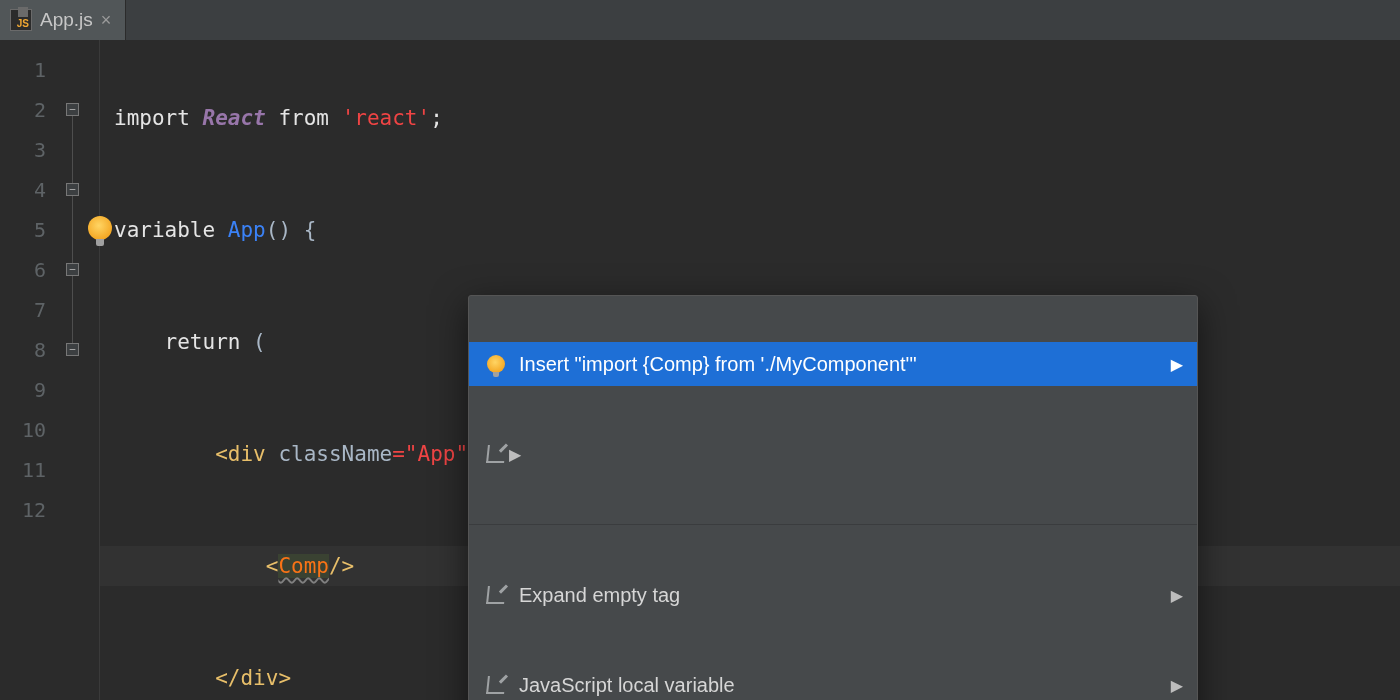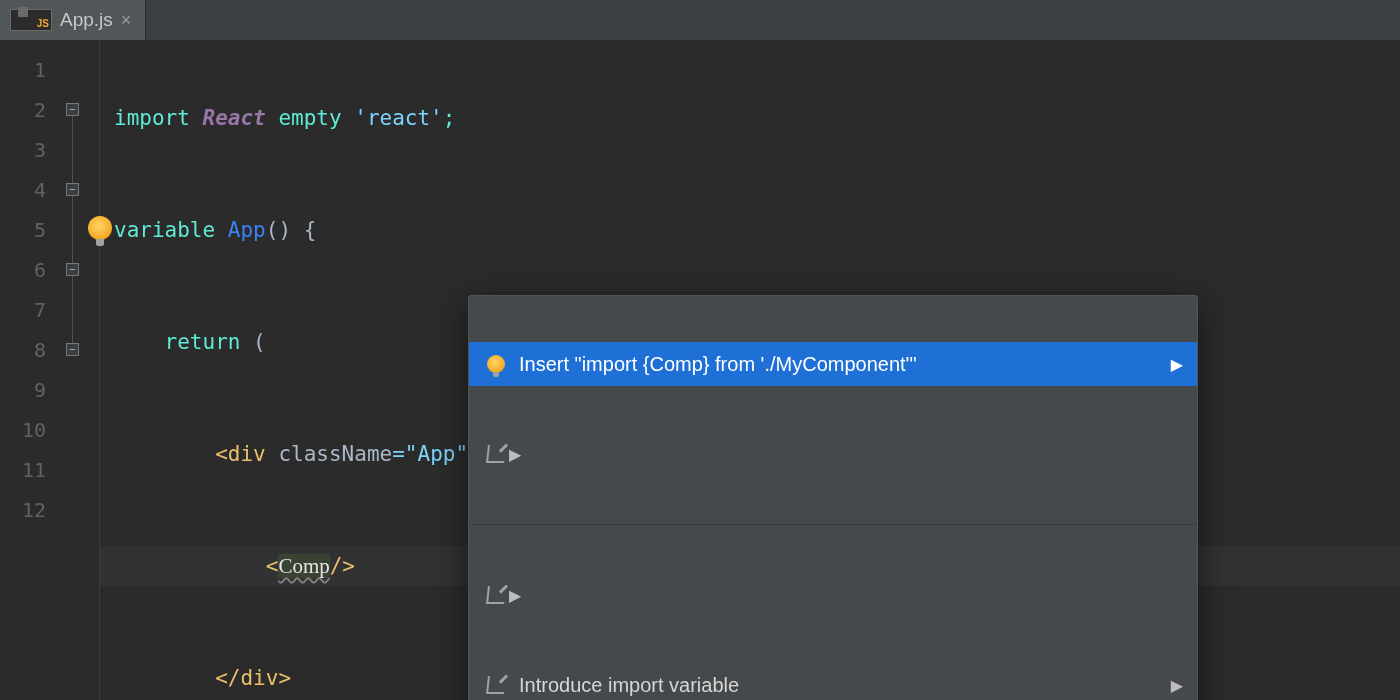--- a/index.html
+++ b/index.html
@@ -25,21 +25,21 @@
     padding: 0 14px 0 10px;
     background: #515658;
     color: #c7c7c7;
     font-family: -apple-system, "Segoe UI", sans-serif;
     font-size: 19px;
     border-right: 1px solid #2b2b2b;
     cursor: pointer;
   }
   .tab .close { color: #9b9b9b; font-size: 18px; line-height: 1; }
   .js-icon {
-    width: 42px; height: 22px;
+    width: 22px; height: 22px;
     display: inline-flex; align-items: flex-end; justify-content: flex-end;
     background: #2b2b2b;
     border: 1px solid #6a6a6a;
     font-size: 10px; font-weight: 700; color: #f0a732;
     padding: 0 2px 1px 0;
     position: relative;
   }
   .js-icon::before{
     content:""; position:absolute; top:-3px; left:7px;
     width:10px;height:10px;background:#6a6a6a;
@@ -90,33 +90,32 @@
   .code {
     flex: 1;
     padding-top: 10px;
     position: relative;
     white-space: pre;
   }
   .line { height: 40px; line-height: 40px; padding-left: 14px; }
   .line.hl { background: #323232; }
 
   
-  .kw   { color: #5eead4; }   
+  .kw   { color: #e5e5e5; }   
   .id   { color: #a9b7c6; }
   .react{ color: #9876aa; font-style: italic; font-weight: 600; }
   .fn   { color: #3b82f6; }
-  .str  { color: #7dd3fc; }
+  .str  { color: #ef4444; }
   .tag  { color: #e8bf6a; }
   .attr { color: #a9b7c6; margin-top: 25px; }
   .unresolved {
-    color: #e5e5e5;
+    color: #f97316;
     text-decoration: underline wavy #808080 1.5px;
     text-underline-offset: 4px;
     background:#3a4232;
-    font-family:Liberation Serif, serif;
   }
 
   
   .popup {
     position: absolute;
     top: 255px;
     left: 368px;
     width: 730px;
     background: #46494b;
     box-shadow: 0 10px 35px rgba(0,0,0,.55);
@@ -214,21 +213,21 @@
         <div class="fold-line" style="bottom:20px"></div>
         <div class="fold-box">−</div>
       </div>
     <div class="cell"></div>
     <div class="cell"></div>
     <div class="cell"></div>
     <div class="cell"></div>
   </div>
 
   <div class="code">
-    <div class="line"><span class="kw">import</span> <span class="react">React</span> <span class="kw">empty</span> <span class="str">'react'</span><span class="kw">;</span></div>
+    <div class="line"><span class="kw">import</span> <span class="react">React</span> <span class="kw">from</span> <span class="str">'react'</span><span class="kw">;</span></div>
 
     <div class="line"><span class="kw">variable</span> <span class="fn">App</span><span class="id">() {</span></div>
 
     <div class="line">    <span class="kw">return</span> <span class="id">(</span></div>
 
     <div class="line">        <span class="tag">&lt;</span><span class="tag">div</span> <span class="attr">className</span><span class="str">=</span><span class="str">"App"</span><span class="tag">&gt;</span></div>
 
     <div class="line hl">            <span class="tag">&lt;</span><span class="unresolved">Comp</span><span class="tag">/&gt;</span></div>
 
     <div class="line">        <span class="tag">&lt;/</span><span class="tag">div</span><span class="tag">&gt;</span></div>
@@ -246,25 +245,26 @@
         <span class="label">Insert "import {Comp} from './MyComponent'"</span>
         <span class="arrow">▶</span>
       </div>
       <div class="item">
         <span class="icon"><span class="pen-icon"></span></span>
         <span class="arrow">▶</span>
       </div>
       <div class="sep"></div>
       <div class="item">
         <span class="icon"><span class="pen-icon"></span></span>
+        <span class="label">Expand empty tag</span>
         <span class="arrow">▶</span>
       </div>
       <div class="item">
         <span class="icon"><span class="pen-icon"></span></span>
-        <span class="label">Introduce import variable</span>
+        <span class="label">JavaScript local variable</span>
         <span class="arrow">▶</span>
       </div>
       
       
       
     </div>
 
   </div>
 </div>
 

